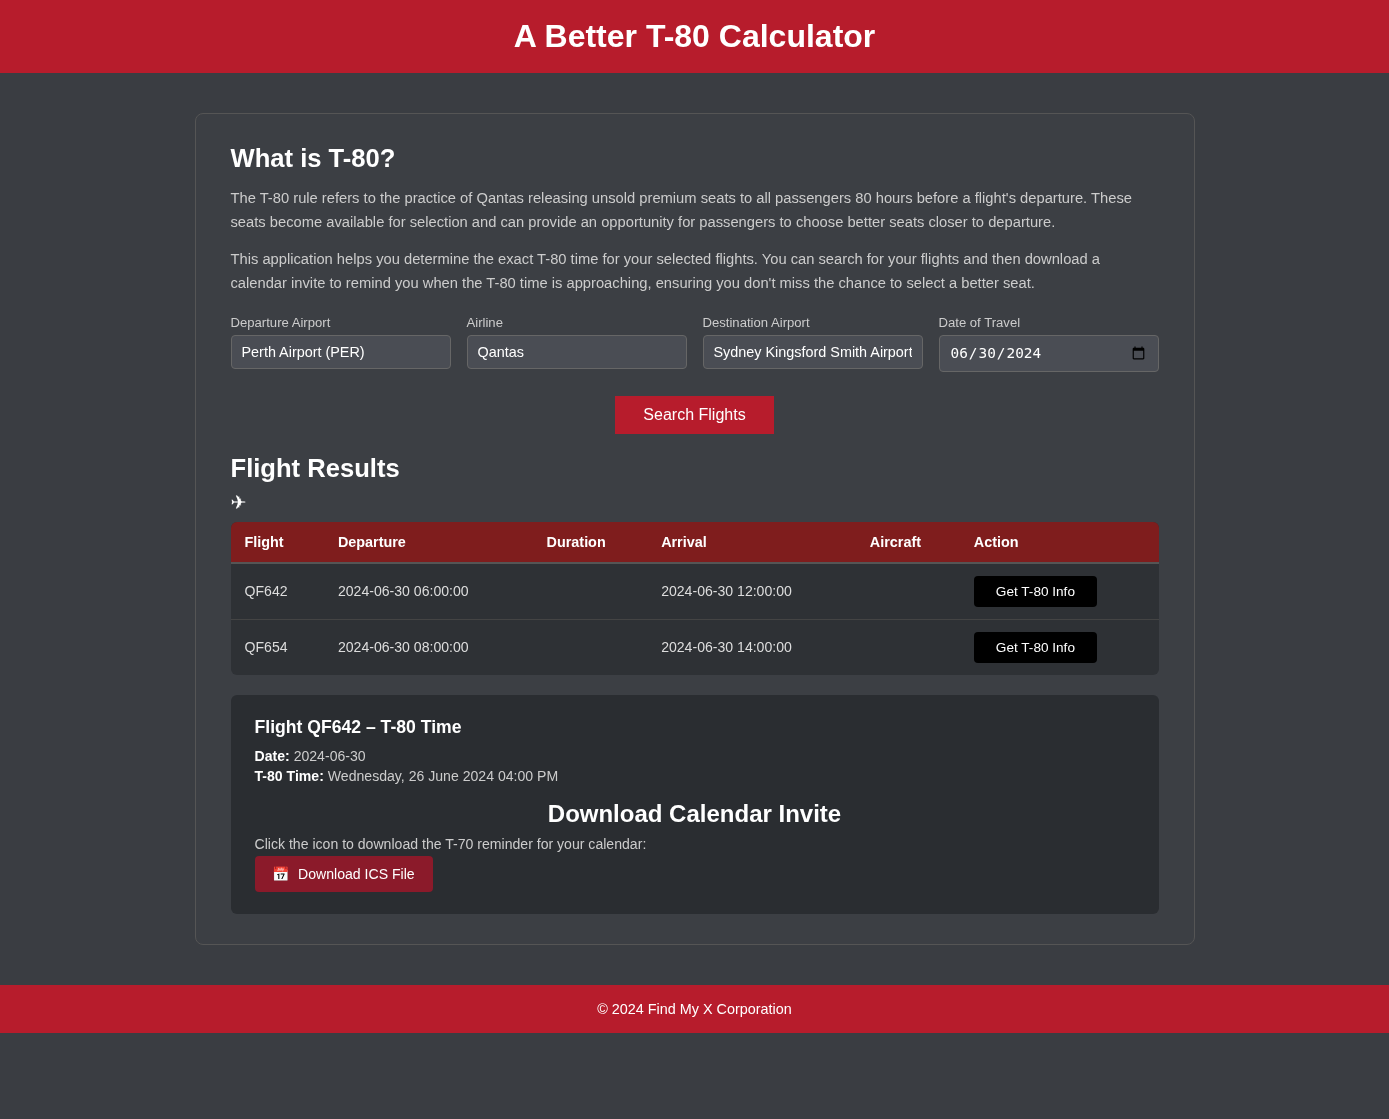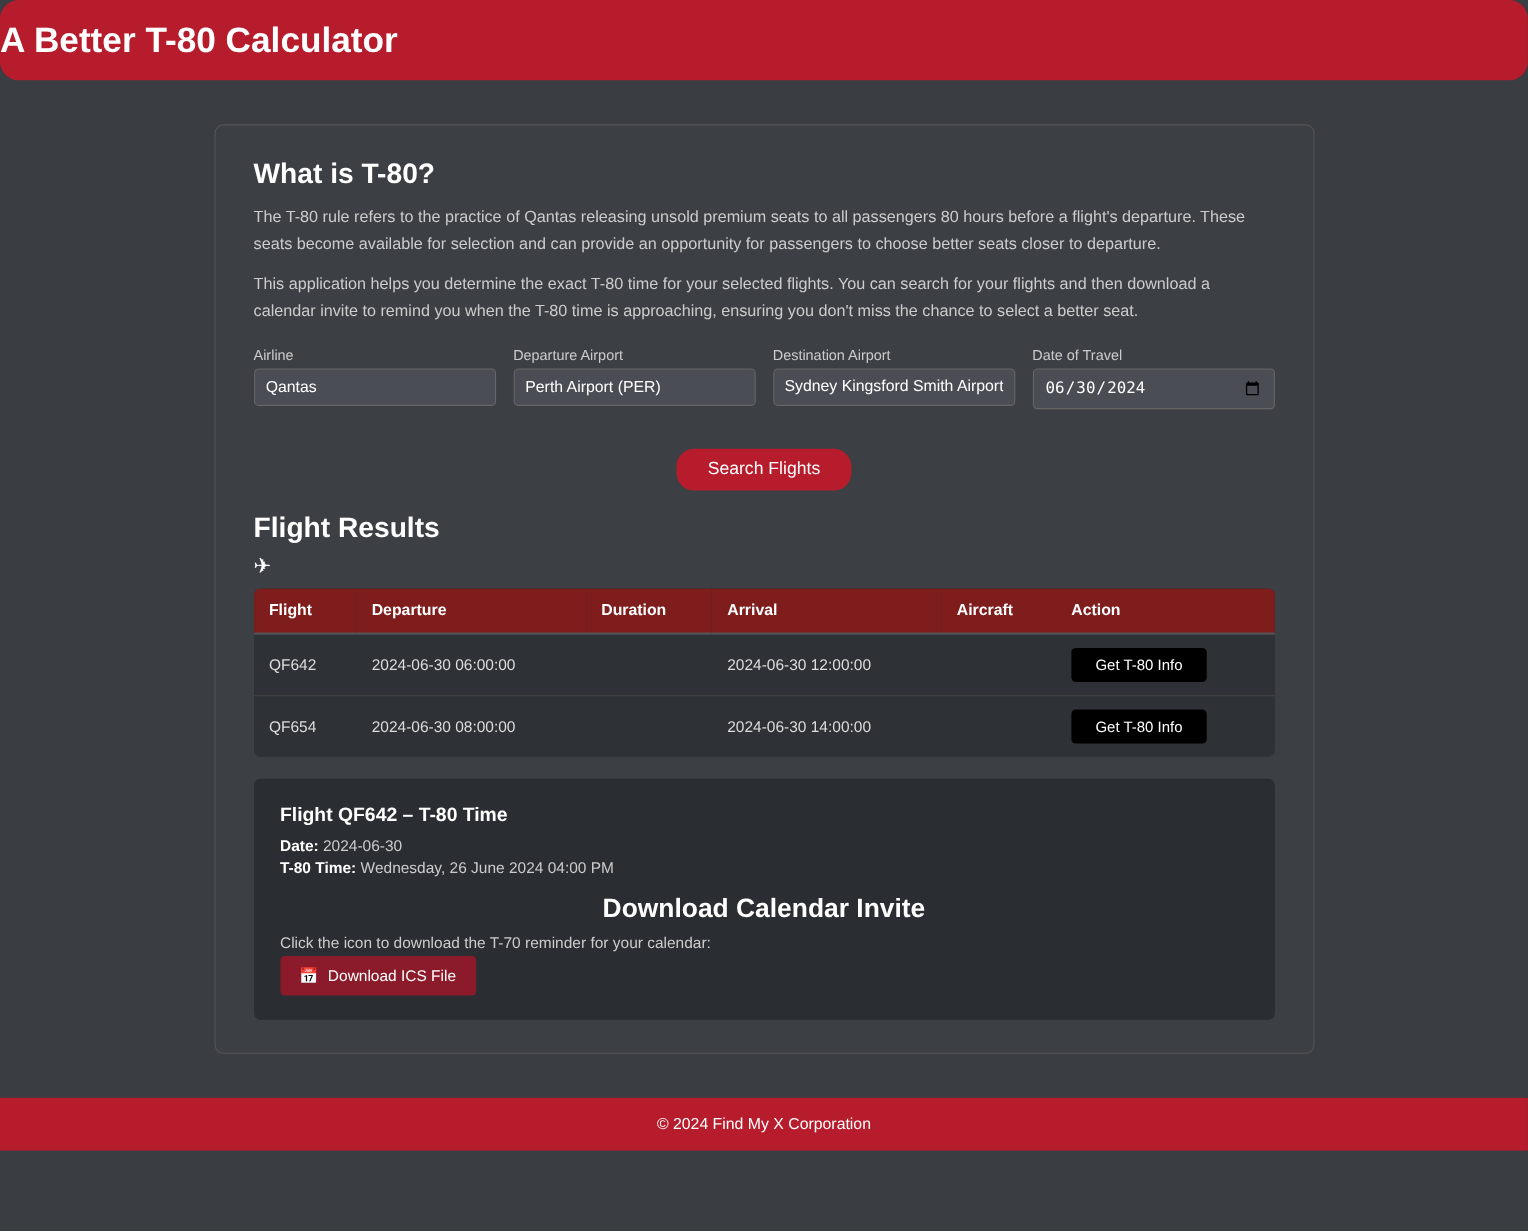--- a/index.html
+++ b/index.html
@@ -6,21 +6,21 @@
     body {
       font-family: Arial, sans-serif;
       background-color: #3a3d42;
       color: #ffffff;
       min-height: 1119px;
     }
 
     header {
       background-color: #b71c2c;
       padding: 18px 0;
-      border-radius: 17px;
+      text-align: center;
     }
     header h1 {
       font-size: 2rem;
       font-weight: bold;
       color: #ffffff;
     }
 
     .main-container {
       max-width: 1000px;
       margin: 40px auto;
@@ -79,25 +79,24 @@
 
     .search-btn-row {
       text-align: center;
       margin: 24px 0 10px 0;
     }
 
     .btn-search {
       background-color: #b71c2c;
       color: #ffffff;
       border: none;
-      border-radius: 16px;
+      border-radius: 0;
       padding: 10px 28px;
       font-size: 1rem;
       cursor: pointer;
-      margin-top: 12px;
     }
 
     .flight-results-title {
       font-size: 1.6rem;
       font-weight: bold;
       margin-bottom: 8px;
       color: #ffffff;
     }
 
     .plane-icon {
@@ -217,26 +216,26 @@
 <div class="main-container">
 
   <div class="description">
     <h2 class="section-title">What is T-80?</h2>
     <p>The T-80 rule refers to the practice of Qantas releasing unsold premium seats to all passengers 80 hours before a flight's departure. These seats become available for selection and can provide an opportunity for passengers to choose better seats closer to departure.</p>
     <p>This application helps you determine the exact T-80 time for your selected flights. You can search for your flights and then download a calendar invite to remind you when the T-80 time is approaching, ensuring you don't miss the chance to select a better seat.</p>
   </div>
 
   <div class="form-row">
     <div class="form-group">
+      <label>Departure Airport</label>
+      <input type="text" value="Perth Airport (PER)" style="">
+    </div>
+    <div class="form-group">
       <label>Airline</label>
       <input type="text" value="Qantas" style="">
-    </div>
-    <div class="form-group">
-      <label>Departure Airport</label>
-      <input type="text" value="Perth Airport (PER)" style="">
     </div>
     <div class="form-group">
       <label>Destination Airport</label>
       <input type="text" value="Sydney Kingsford Smith Airport" style="">
     </div>
     <div class="form-group">
       <label>Date of Travel</label>
       <input type="date" value="2024-06-30" style="">
     </div>
   </div>

